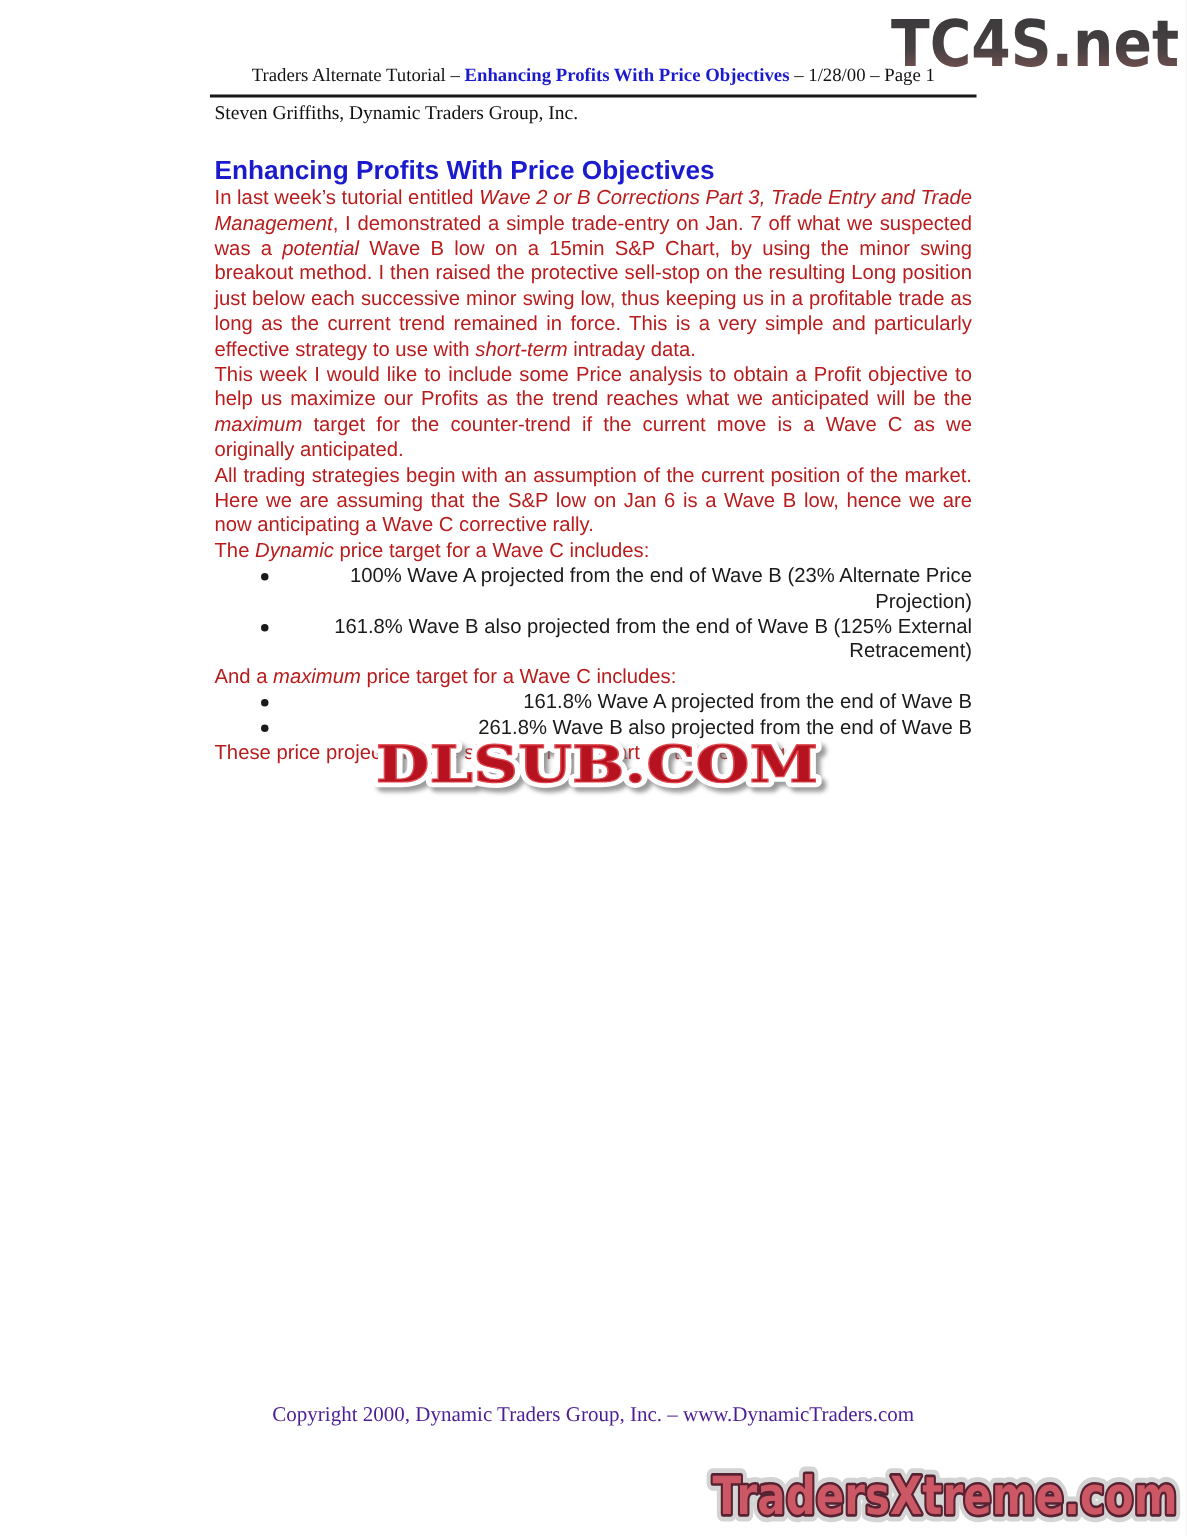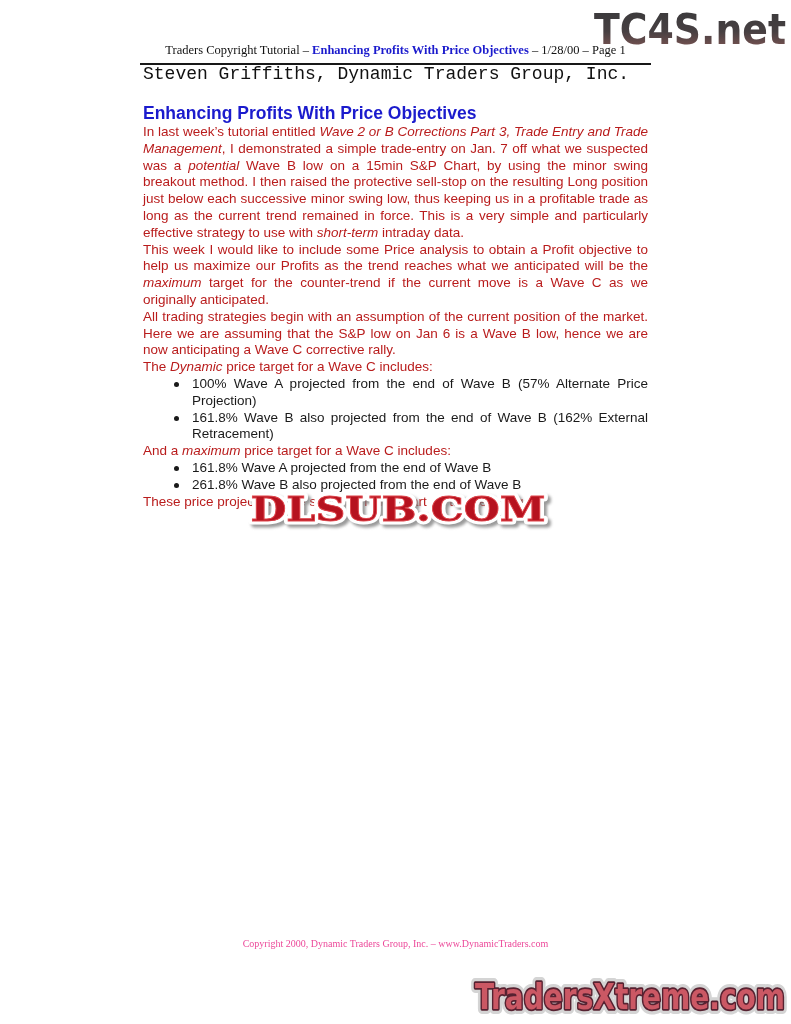--- a/index.html
+++ b/index.html
@@ -44,22 +44,22 @@
     font-family: "Liberation Serif", serif;
     font-style: italic;
     font-weight: bold;
     font-size: 30px;
     line-height: 35px;
     color: var(--accent, #1b1bcd);
     letter-spacing: 0.5px;
   }
   .byline {
     margin-top: 2px;
-    font-family: Liberation Mono, monospace;
-    font-size: 18px;
+    font-family: Liberation Serif, serif;
+    font-size: 13px;
     line-height: 15px;
     color: #111111;
   }
   h2.heading {
     margin: 20px 0 0 0;
     font-size: 17.5px;
     line-height: 22px;
     font-weight: bold;
     color: var(--accent, #1b1bcd);
   }
@@ -75,41 +75,42 @@
   .mt18 { margin-top: 18px; }
   .mt17 { margin-top: 17px; }
   .mt16 { margin-top: 16px; }
   .mt15 { margin-top: 15px; }
   .list { margin: 0; }
   .li {
     position: relative;
     padding-left: 49px;
     font-size: 13.5px;
     line-height: 16.8px;
+    text-align: right;
   }
   .li::before {
     content: "";
     position: absolute;
     left: 31px;
     top: 6px;
     width: 5px;
     height: 5px;
     border-radius: 50%;
     background: #1a1a1a;
   }
   .footer {
     position: absolute;
     left: 143px;
     top: 936px;
     width: 505px;
     text-align: center;
     font-family: "Liberation Serif", serif;
-    font-size: 10px;
+    font-size: 14px;
     line-height: 15px;
-    color: #ec4899;
+    color: #4c1d95;
   }
   .wm-tc4s { position: absolute; top: 3px; right: 2px; }
   .wm-dlsub {
     position: absolute;
     left: 242px;
     top: 481px;
     filter: drop-shadow(3px 3px 1.5px rgba(120,120,120,0.75));
   }
   .wm-tx { position: absolute; left: 470px; top: 972px; }
   svg text { font-family: "DejaVu Sans", sans-serif; }
@@ -126,40 +127,40 @@
         <stop offset="0.05" stop-color="#39393b"></stop>
         <stop offset="0.55" stop-color="#474042"></stop>
         <stop offset="1" stop-color="#8a5a57"></stop>
       </linearGradient>
     </defs>
     <text x="99" y="41" text-anchor="middle" font-size="43" font-weight="bold" fill="url(#tc4sGrad)" textLength="192" lengthAdjust="spacingAndGlyphs">TC4S.net</text>
   </svg>
 
   <div class="content">
 
-    <div class="runhead"><span>Traders Copyright Tutorial – </span><span class="hl">Enhancing Profits With Price Objectives</span><span> – 1/28/00 – Page 1</span></div>
+    <div class="runhead"><span>Traders Alternate Tutorial – </span><span class="hl">Enhancing Profits With Price Objectives</span><span> – 1/28/00 – Page 1</span></div>
 
     <div class="rule"></div>
 
 
     <div class="byline">Steven Griffiths, Dynamic Traders Group, Inc.</div>
 
     <h2 class="heading">Enhancing Profits With Price Objectives</h2>
 
     <p class="body j mt19"><span>In last week’s tutorial entitled </span><span class="it">Wave 2 or B Corrections Part 3, Trade Entry and Trade Management</span><span>, I demonstrated a simple trade-entry on Jan. 7 off what we suspected was a </span><span class="it">potential</span><span> Wave B low on a 15min S&amp;P Chart, by using the minor swing breakout method. I then raised the protective sell-stop on the resulting Long position just below each successive minor swing low, thus keeping us in a profitable trade as long as the current trend remained in force. This is a very simple and particularly effective strategy to use with </span><span class="it">short-term</span><span> intraday data.</span></p>
 
     <p class="body j mt18"><span>This week I would like to include some Price analysis to obtain a Profit objective to help us maximize our Profits as the trend reaches what we anticipated will be the </span><span class="it">maximum</span><span> target for the counter-trend if the current move is a Wave C as we originally anticipated.</span></p>
 
     <p class="body j mt17"><span>All trading strategies begin with an assumption of the current position of the market. Here we are assuming that the S&amp;P low on Jan 6 is a Wave B low, hence we are now anticipating a Wave C corrective rally.</span></p>
 
     <p class="body mt15"><span>The </span><span class="it">Dynamic</span><span> price target for a Wave C includes:</span></p>
 
     <div class="list">
-      <div class="li j">100% Wave A projected from the end of Wave B (57% Alternate Price Projection)</div>
-      <div class="li j">161.8% Wave B also projected from the end of Wave B (162% External Retracement)</div>
+      <div class="li j">100% Wave A projected from the end of Wave B (23% Alternate Price Projection)</div>
+      <div class="li j">161.8% Wave B also projected from the end of Wave B (125% External Retracement)</div>
     </div>
 
     <p class="body mt16"><span>And a </span><span class="it">maximum</span><span> price target for a Wave C includes:</span></p>
 
     <div class="list">
       <div class="li">161.8% Wave A projected from the end of Wave B</div>
       <div class="li">261.8% Wave B also projected from the end of Wave B</div>
     </div>
 
     <p class="body mt17">These price projections are shown on the Chart on the next page.</p>

